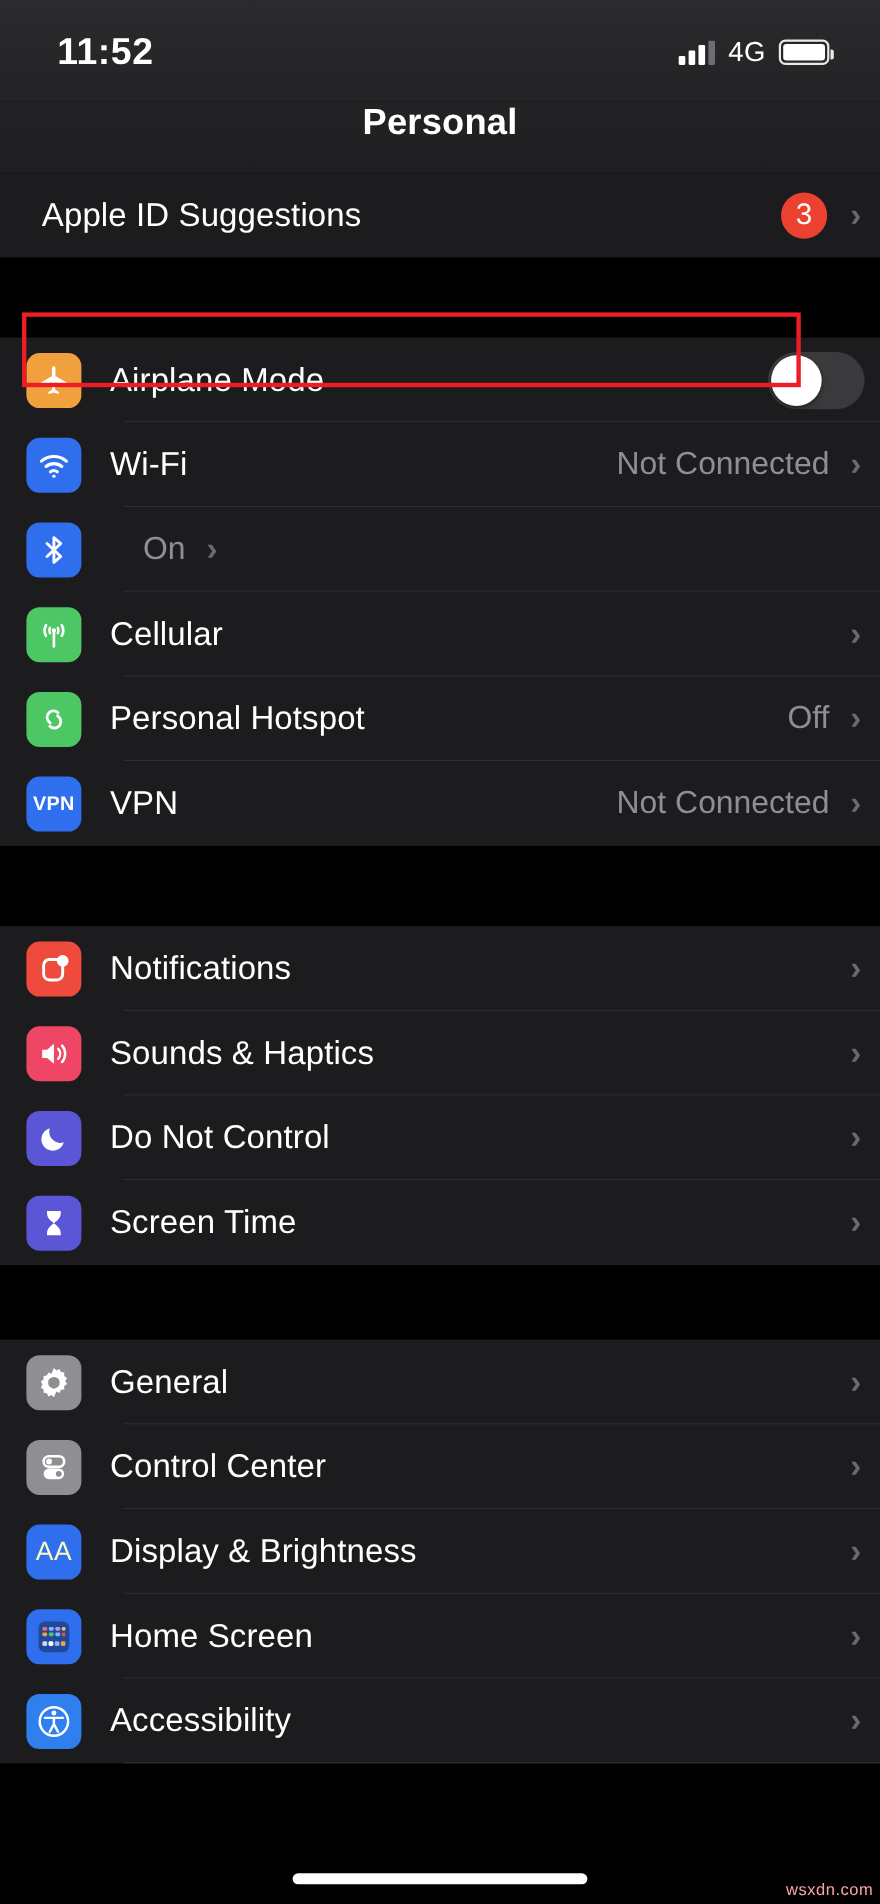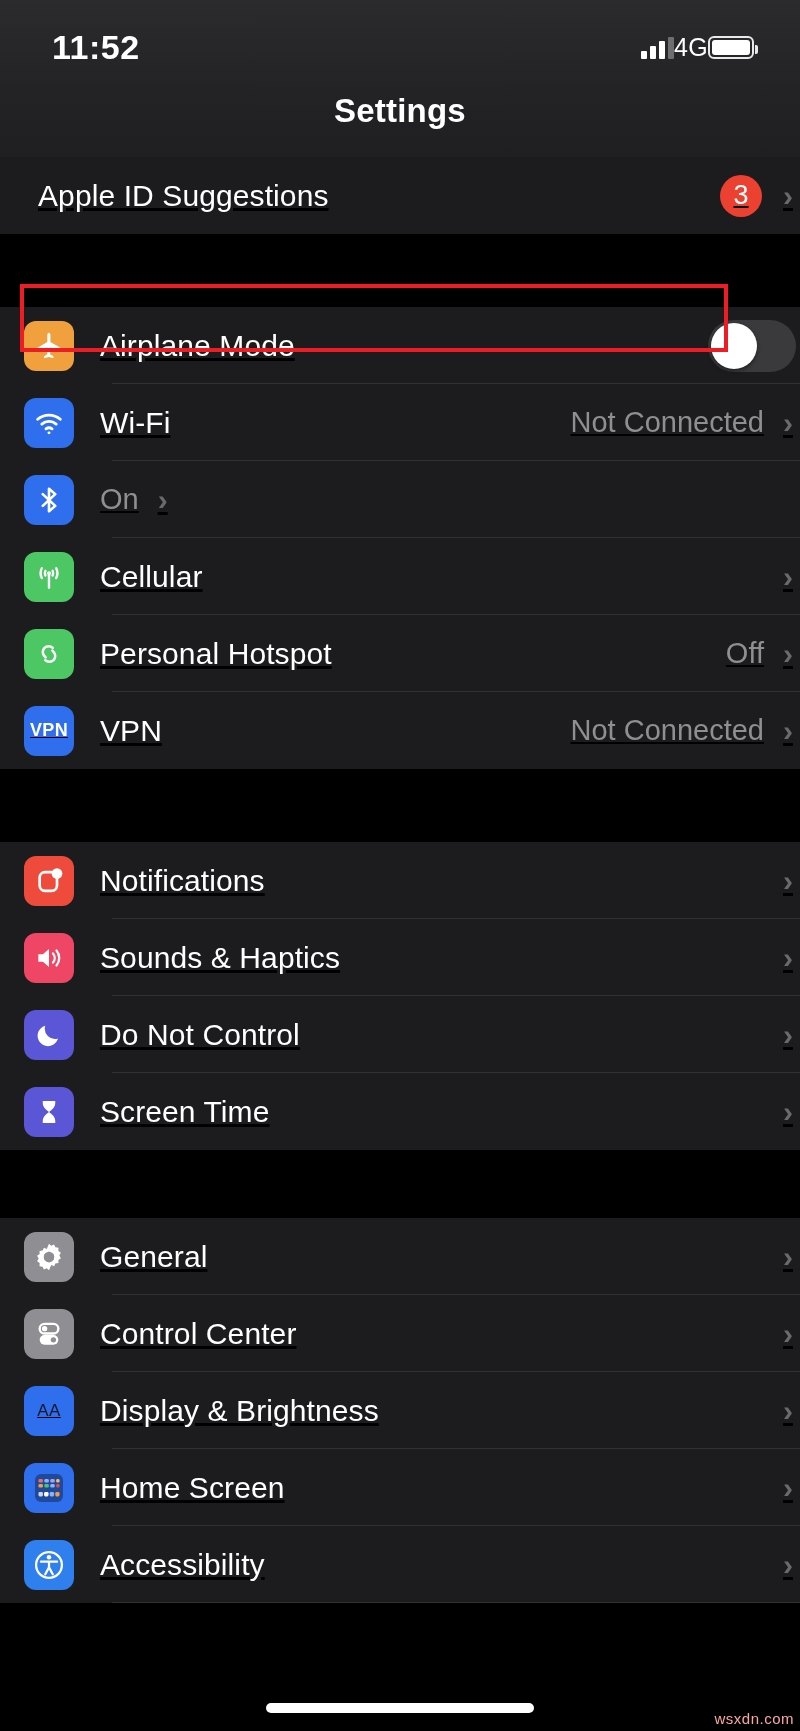--- a/index.html
+++ b/index.html
@@ -12,21 +12,21 @@
   }
   #screen { position:relative; width:800px; height:1731px; background:#000; }
 
   
   .statusbar {
     height:92px; background:linear-gradient(#2b2b2d,#232325);
     display:flex; align-items:center; justify-content:space-between;
     padding:3px 46px 0 52px;
   }
   .clock { color:#fff; font-size:34px; font-weight:700; letter-spacing:.5px; }
-  .status-right { display:flex; align-items:center; }
+  .status-right { display:flex; align-items:center; gap:12px; }
   .bars { display:flex; align-items:flex-end; gap:3px; height:22px; }
   .bars i { display:block; width:6px; background:#fff; border-radius:1px; }
   .bars i:nth-child(1){ height:8px; }
   .bars i:nth-child(2){ height:13px; }
   .bars i:nth-child(3){ height:18px; }
   .bars i:nth-child(4){ height:22px; background:#6e6e72; }
   .net { color:#fff; font-size:25px; font-weight:500; letter-spacing:.3px; }
   .battery { position:relative; width:46px; height:23px; border:2px solid #e9e9ea;
              border-radius:6px; padding:2px; }
   .battery .fill { width:100%; height:100%; background:#fff; border-radius:3px; }
@@ -38,29 +38,29 @@
     height:65px; background:linear-gradient(#232325,#1f1f21);
     display:flex; align-items:flex-start; justify-content:center;
   }
   .nav-title { color:#fff; font-size:33px; font-weight:700; letter-spacing:.2px; }
 
   
   .group { background:#1c1c1e; }
   .gap { background:#000; }
   .row {
     position:relative; display:flex; align-items:center;
-    height:77px; padding-left:24px; padding-right:4px; background:#1c1c1e;text-decoration:underline;
+    height:77px; padding-left:24px; padding-right:14px; background:#1c1c1e;
   }
   .row.plain { padding-left:38px; }
   .sep { position:absolute; left:112px; right:0; bottom:0; height:1px; background:#313134; }
 
   .icon { width:50px; height:50px; border-radius:12px; flex:0 0 50px;
           display:flex; align-items:center; justify-content:center; margin-right:26px; }
   .label { color:#fff; font-size:30px; font-weight:400; letter-spacing:.1px; flex:1; }
-  .value { color:#8e8e93; font-size:29px; margin-right:16px; }
+  .value { color:#8e8e93; font-size:29px; margin-right:16px;margin-left:30px; }
   .chev { color:#6a6a6e; font-size:30px; font-weight:600; line-height:1;
           width:16px; text-align:center; }
 
   .badge { background:#ec4130; color:#fff; border-radius:50%;
            width:42px; height:42px; display:flex; align-items:center; justify-content:center;
            font-size:27px; font-weight:400; margin-right:18px; }
 
   
   .toggle { width:88px; height:52px; border-radius:26px; background:#3a3a3d;
             position:relative; flex:0 0 88px; }
@@ -94,21 +94,21 @@
           <i></i>
         </div>
       <div class="net">4G</div>
       <div class="battery">
           <div class="fill"></div>
         </div>
     </div>
   </div>
 
   <div class="navbar">
-    <div class="nav-title">Settings</div>
+    <div class="nav-title">Personal</div>
   </div>
 
   <div class="group">
     <div class="row plain">
       <div class="label">Apple ID Suggestions</div>
       <div class="badge">3</div>
       <div class="chev">›</div>
     </div>
   </div>
   <div class="gap" style="height:73px"></div>
@@ -269,21 +269,21 @@
           <circle cx="15.3" cy="16.4" r="2" fill="#8E8E93"></circle>
         </svg>
       </div>
       <div class="label">Control Center</div>
       <div class="chev">›</div>
       <div class="sep"></div>
     </div>
 
     <div class="row">
       <div class="icon" style="background:#2F6FED">
-        <span style="color:#0f172a;font-size:17px;font-weight:400;letter-spacing:.5px">AA</span>
+        <span style="color:#fef9c3;font-size:24px;font-weight:400;letter-spacing:.5px">AA</span>
       </div>
       <div class="label">Display &amp; Brightness</div>
       <div class="chev">›</div>
       <div class="sep"></div>
     </div>
 
     <div class="row">
       <div class="icon" style="background:#2F6FED">
         <svg width="40" height="40" viewBox="0 0 40 40">
           <rect x="6" y="6" width="28" height="28" rx="6" fill="#20499c"></rect>

